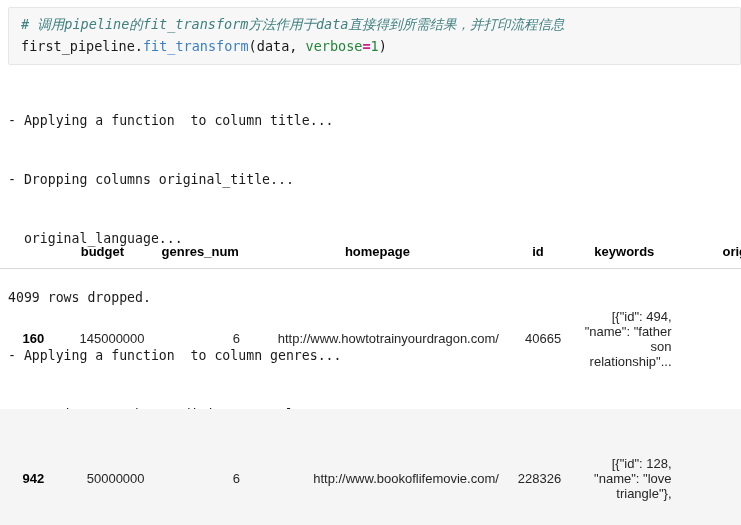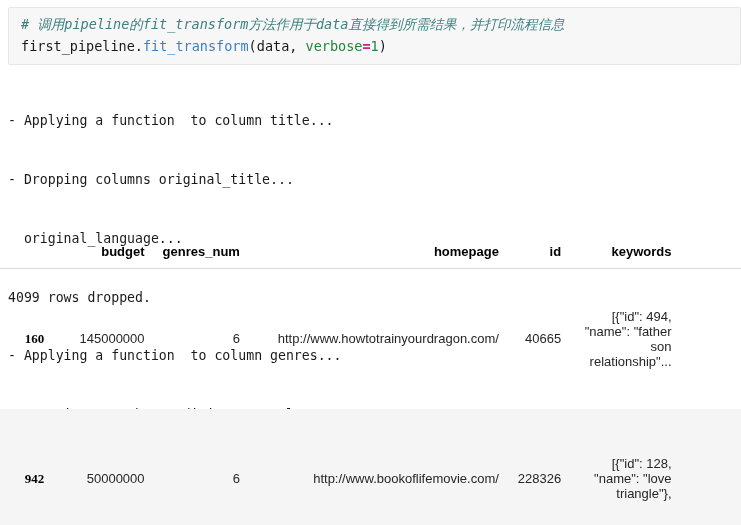--- a/index.html
+++ b/index.html
@@ -85,35 +85,34 @@
     border: none;
     width: 790px;
     font-size: 13px;
     font-family: "Liberation Sans", sans-serif;
     table-layout: fixed;
   }
   table.dataframe thead th {
     border: none;
     border-bottom: 1px solid #d9d9d9;
     font-weight: bold;
-    text-align: right;
+    text-align: center;
     vertical-align: bottom;
     padding: 4px 8px 9px 8px;
     color: #000000;
     white-space: nowrap;
   }
   table.dataframe tbody th {
     border: none;
     font-weight: bold;
     text-align: right;
     vertical-align: middle;
     padding: 8px 8px;
     color: #000000;
     white-space: nowrap;
-    font-family: Liberation Serif, serif;
   }
   table.dataframe tbody td {
     border: none;
     text-align: right;
     vertical-align: middle;
     padding: 8px 8px;
     color: #262626;
     word-wrap: break-word;
     overflow-wrap: break-word;
   }

